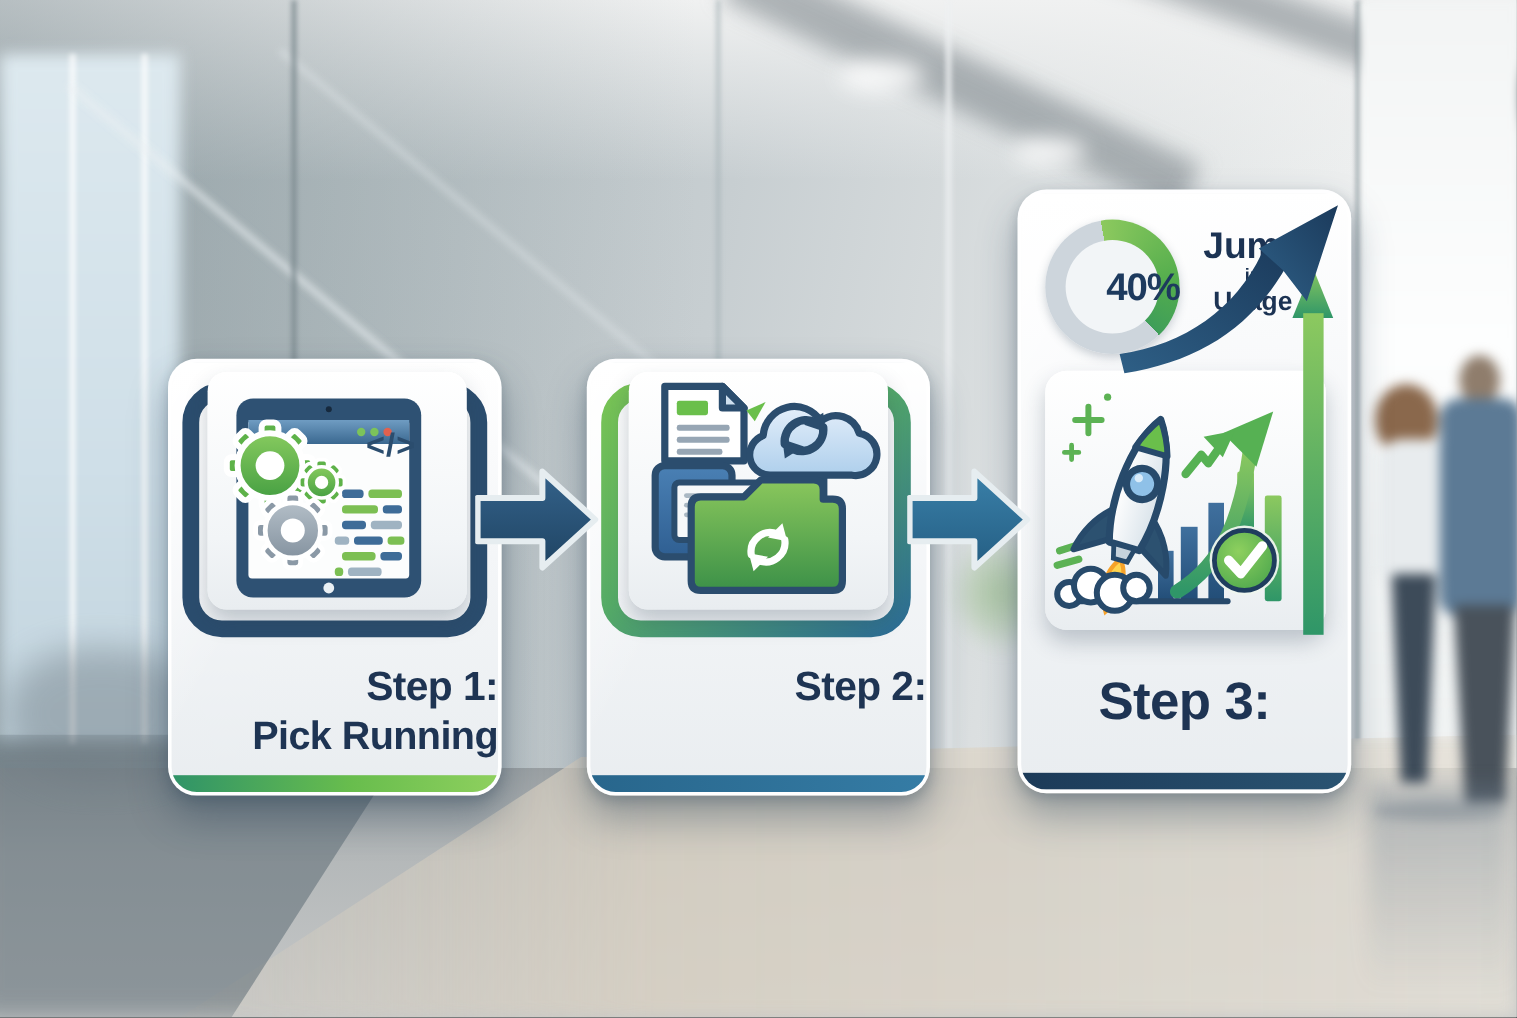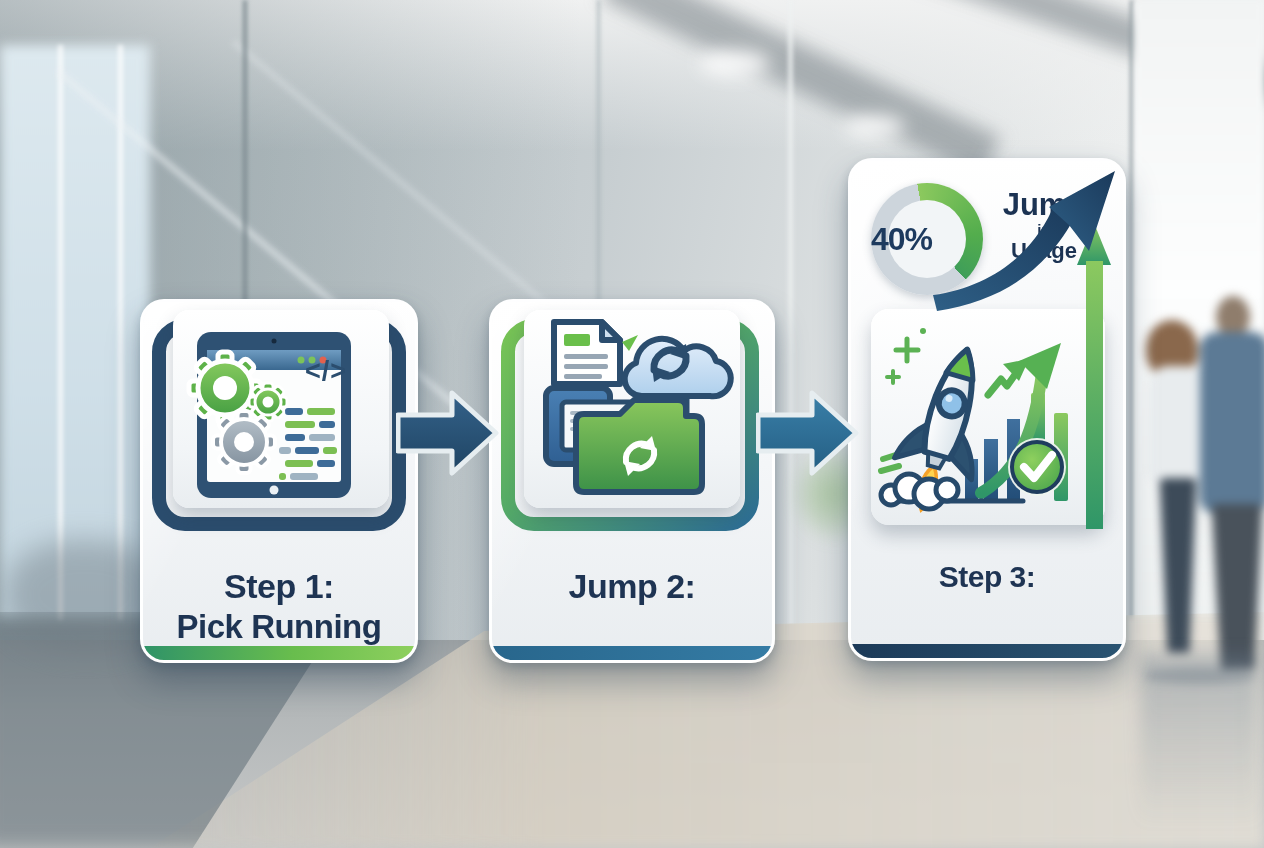--- a/index.html
+++ b/index.html
@@ -65,34 +65,34 @@
   .frame-svg{position:absolute;left:0;top:0;}
   .icon-panel{position:absolute;border-radius:16px;
     background:linear-gradient(180deg,#ffffff,#f2f5f7 70%,#e9edf0);
     box-shadow:0 10px 18px rgba(40,60,80,.25), inset 0 1px 0 #ffffff;}
   #card1 .icon-panel{left:30px;top:8px;width:216px;height:198px;}
   #card2 .icon-panel{left:32px;top:8px;width:216px;height:198px;}
   #card3 .icon-panel{left:20px;top:148px;width:234px;height:216px;border-radius:18px;}
   .icon-panel svg{position:absolute;left:0;top:0;}
 
   .title{position:absolute;left:0;right:0;text-align:center;z-index:3;color:#1e3453;}
-  #card1 .title,#card2 .title{top:264px;}
+  #card1 .title,#card2 .title{top:250px;text-align:right;}
   #card3 .title{top:398px;}
   .t1{font-size:34px;font-weight:700;line-height:1.2;letter-spacing:-.5px;}
   .t2{font-size:33px;font-weight:700;line-height:1.2;letter-spacing:-.5px;}
   #card2 .t2{font-size:30px;}
-  #card3 .t1,#card3 .t2{font-size:30px;}
+  #card3 .t1,#card3 .t2{font-size:44px;}
 
   .code-symbol{position:absolute;left:124px;top:46px;width:58px;text-align:center;
     font-size:27px;font-weight:700;color:#2b4d6e;letter-spacing:1px;z-index:2;}
 
   
   .donut{position:absolute;left:20px;top:22px;width:112px;height:112px;border-radius:50%;
     background:conic-gradient(from -10deg,#8cc95e 0deg,#53ad4d 95deg,#3f9e59 146deg,#cdd5dc 146deg 360deg);
-    box-shadow:0 3px 8px rgba(50,70,90,.25);display:flex;align-items:center;justify-content:flex-start;}
+    box-shadow:0 3px 8px rgba(50,70,90,.25);display:flex;align-items:center;justify-content:flex-end;}
   .donut::before{content:'';position:absolute;inset:17px;border-radius:50%;background:#f2f5f7;}
   .donut-val{position:relative;font-size:32px;font-weight:800;color:#1d3a5e;letter-spacing:-1px;}
   .stat-caption{position:absolute;left:134px;top:28px;width:118px;text-align:center;color:#1c3353;}
   .stat-caption .c1{font-size:31px;font-weight:800;line-height:1.05;}
   .stat-caption .c2{font-size:15px;font-weight:700;line-height:1.1;}
   .stat-caption .c3{font-size:22px;font-weight:800;line-height:1.15;}
   .overlay-svg{position:absolute;left:0;top:0;pointer-events:none;}
 
   .flow-arrow{position:absolute;z-index:20;}
   #arrow1{left:396px;top:383px;}
@@ -286,21 +286,21 @@
           <rect x="46" y="117" width="58" height="4" rx="2" fill="#aab8c4"></rect>
           <path d="M52,112 q0,-8 8,-8 h36 l14,-14 h44 q8,0 8,8 v8 h8 q8,0 8,8 v60 q0,8 -8,8 h-110 q-8,0 -8,-8 z" fill="url(#greenFolderG)" stroke="#2b4d6e" stroke-width="6" stroke-linejoin="round"></path>
           <path d="M102,152 a16,16 0 0 1 22,-17" fill="none" stroke="#ffffff" stroke-width="6" stroke-linecap="round"></path>
           <polygon points="128,126 116,138 132,141" fill="#ffffff"></polygon>
           <path d="M130,140 a16,16 0 0 1 -22,17" fill="none" stroke="#ffffff" stroke-width="6" stroke-linecap="round"></path>
           <polygon points="104,166 116,154 100,151" fill="#ffffff"></polygon>
         </g>
       </svg>
     </div>
     <div class="title">
-      <div class="t1">Jump 2:</div>
+      <div class="t1">Step 2:</div>
     </div>
     <div class="strip"></div>
   </section>
 
   <section class="card" id="card3">
     <div class="donut">
       <span class="donut-val">40%</span>
     </div>
     <div class="stat-caption">
       <div class="c1">Jump</div>

